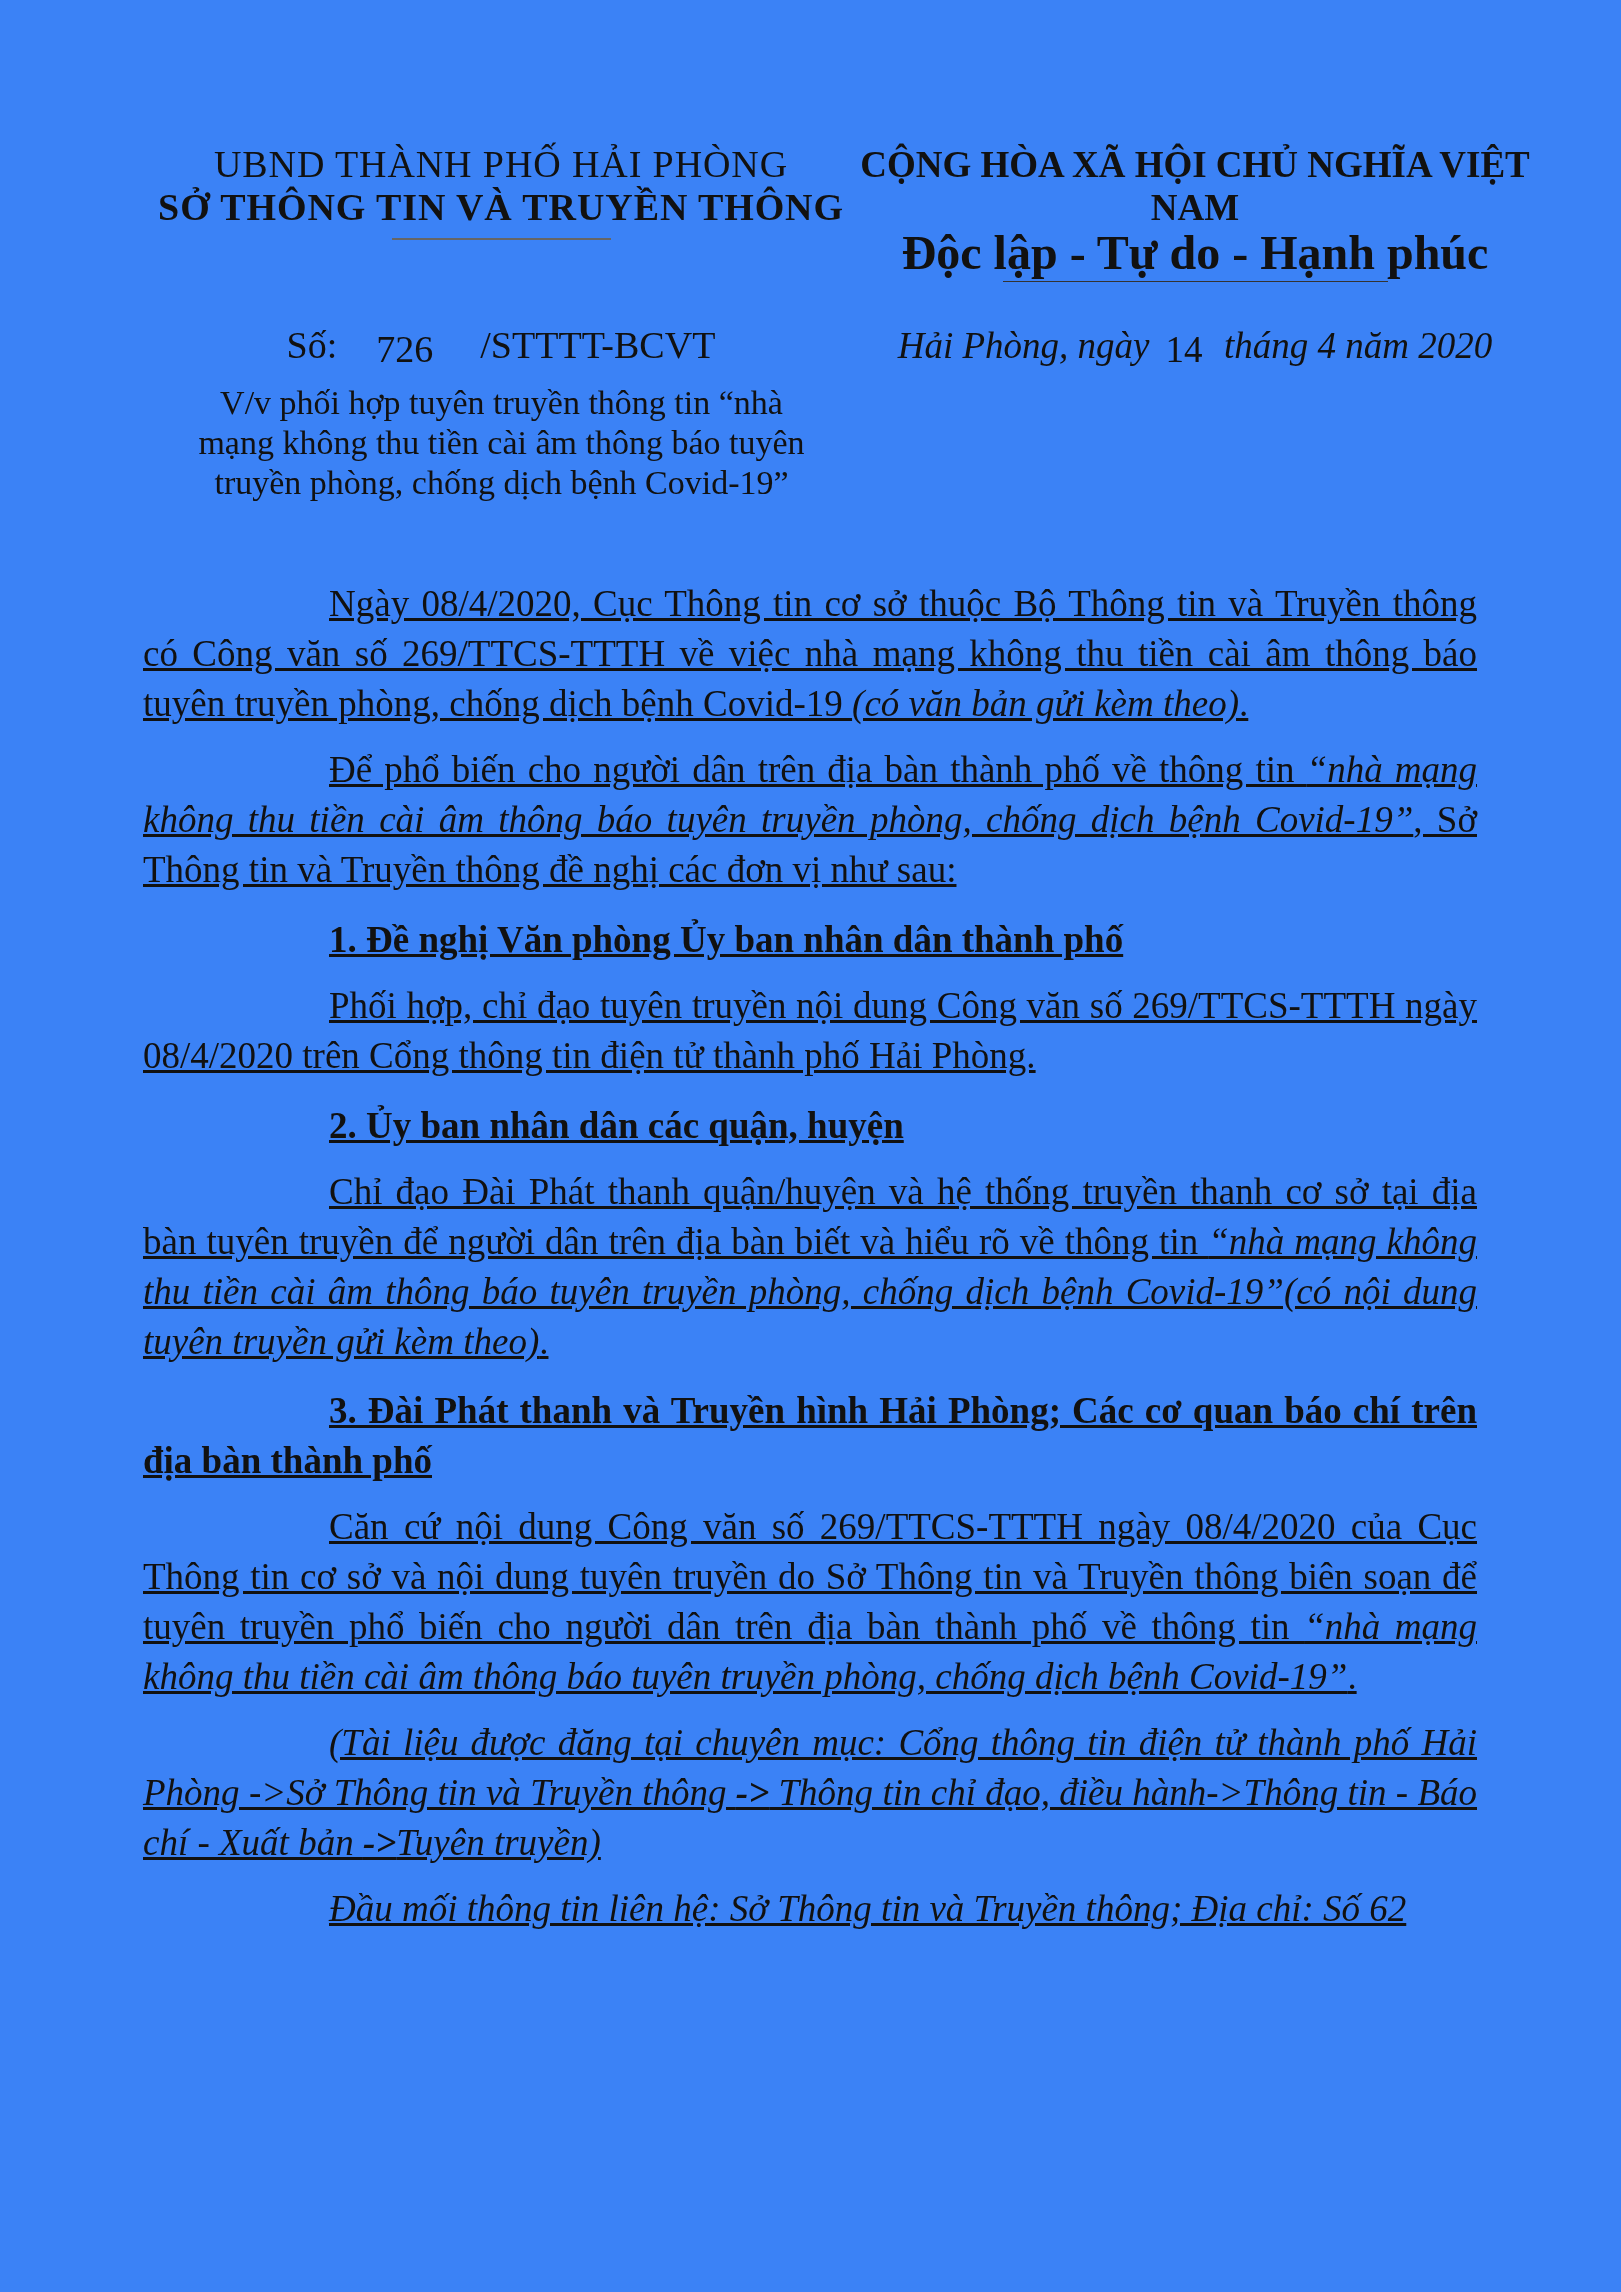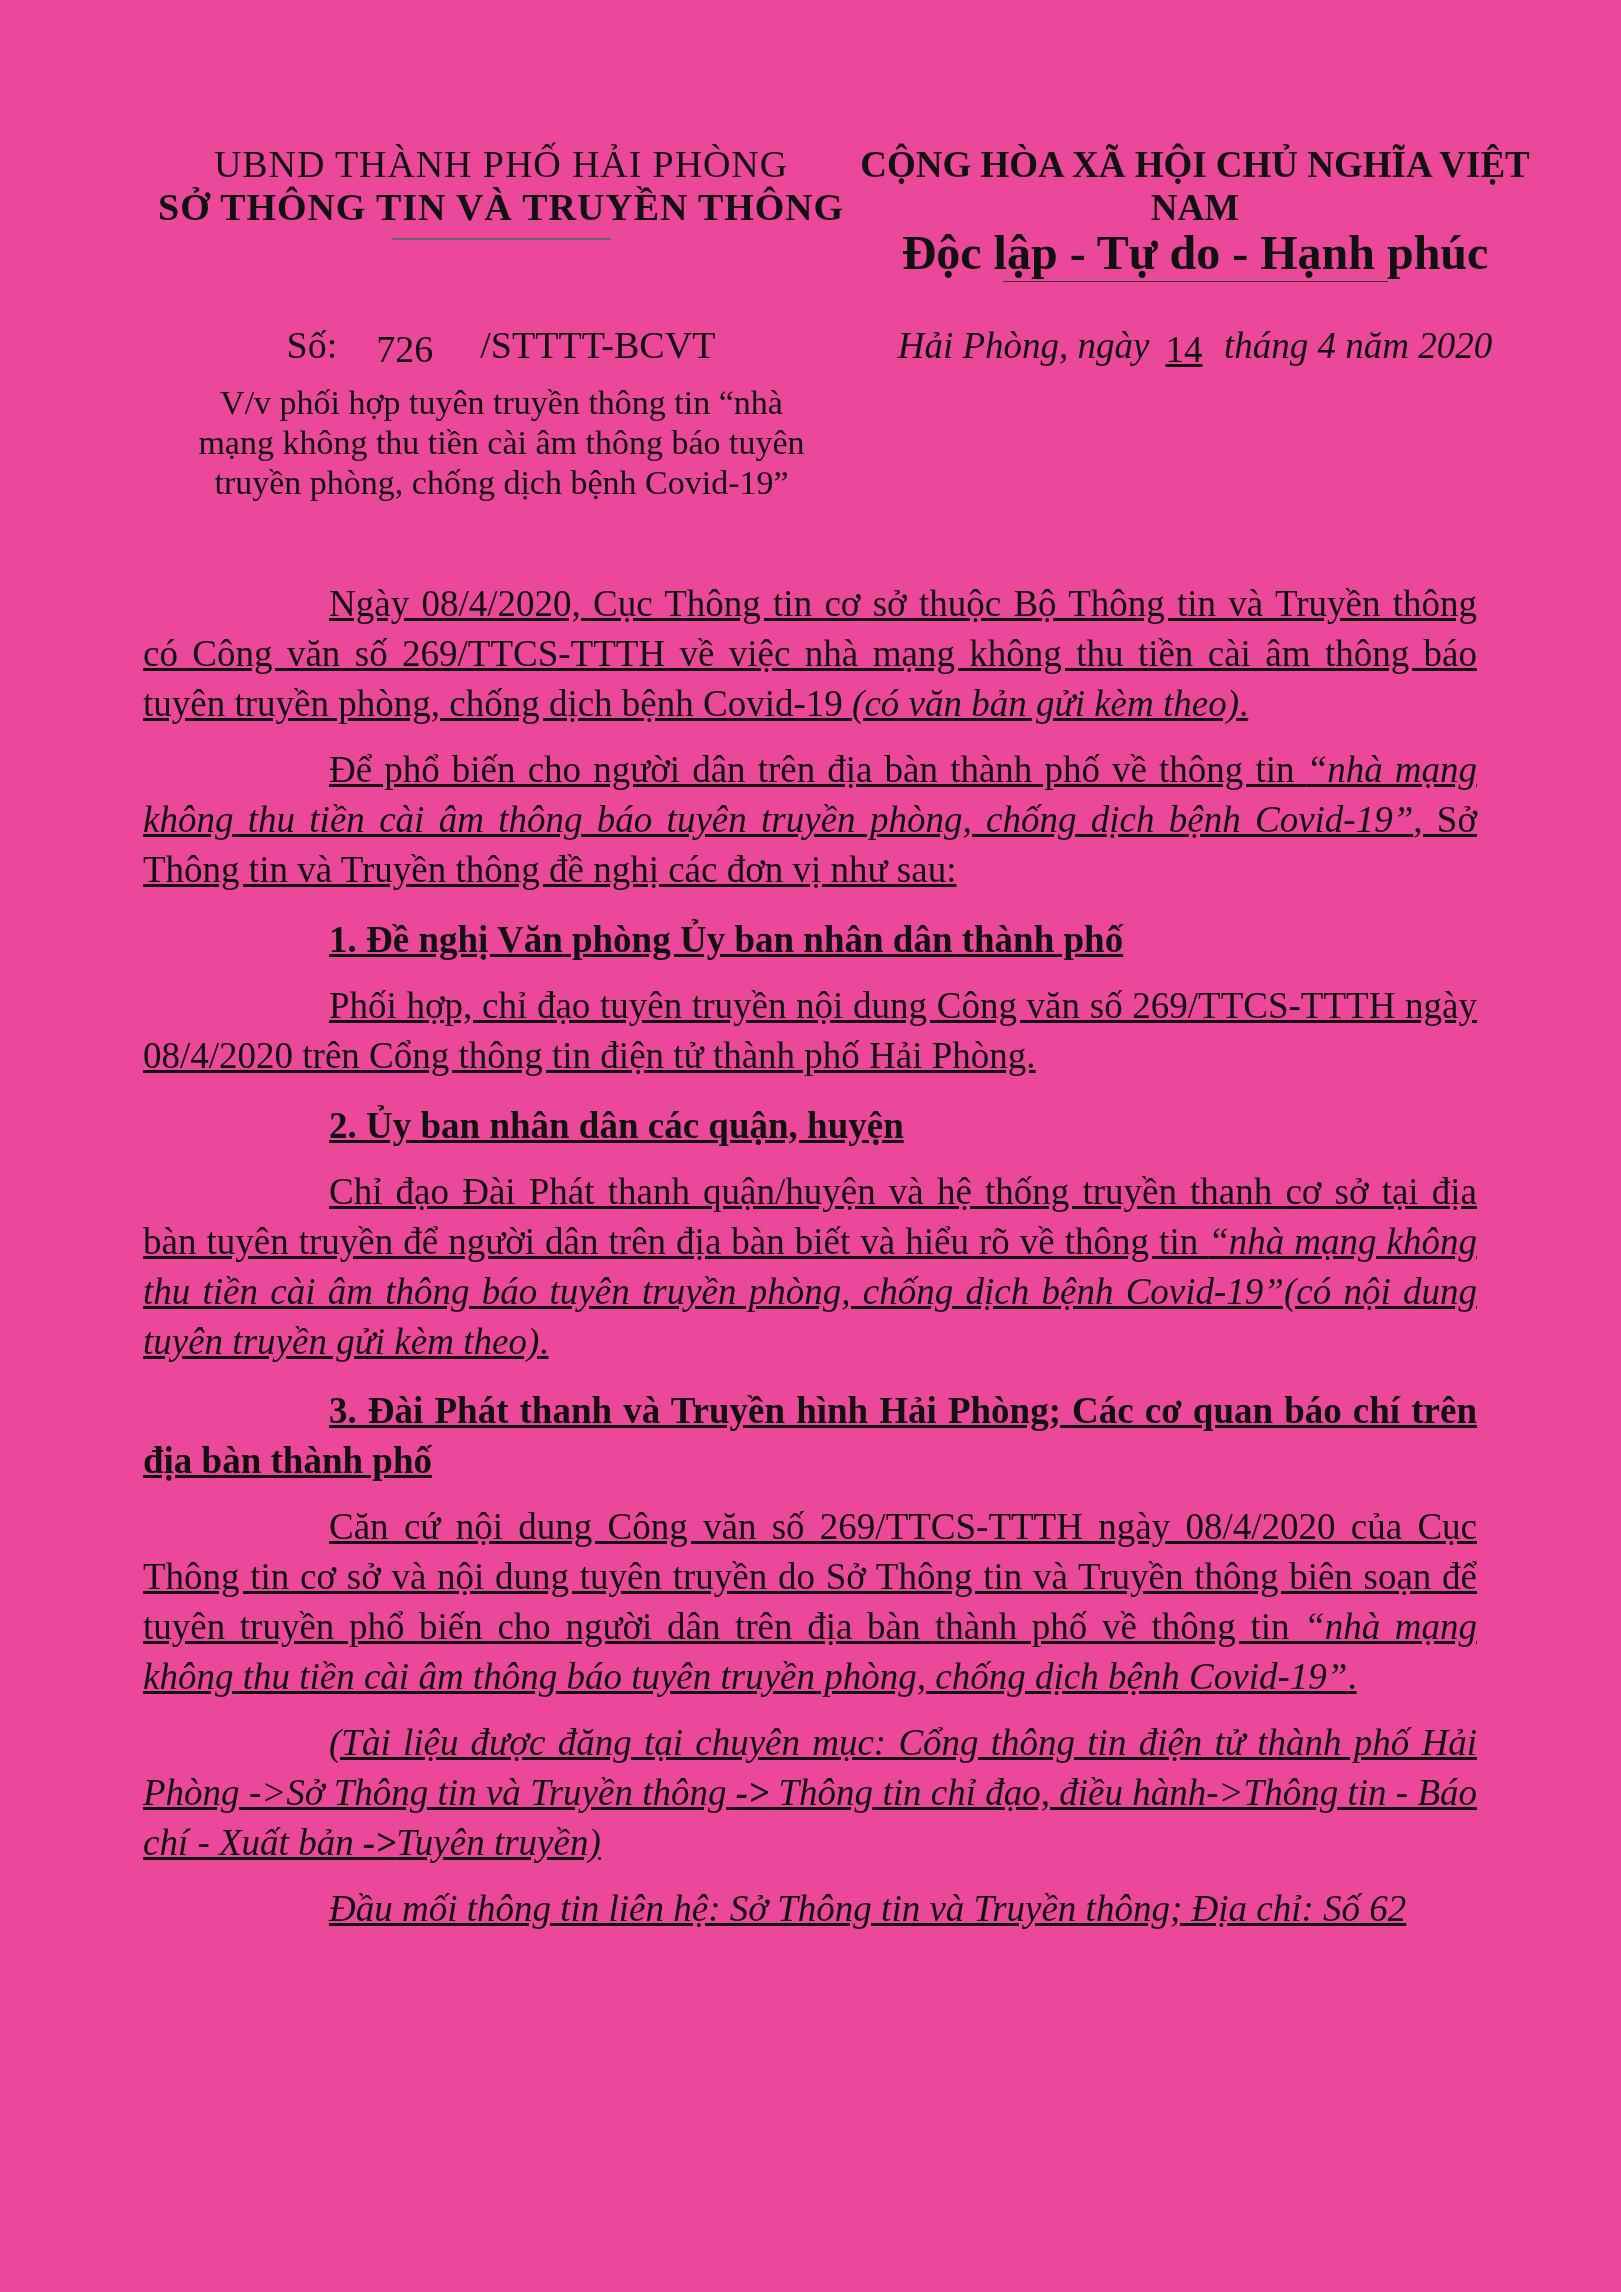--- a/index.html
+++ b/index.html
@@ -1,21 +1,21 @@
 <!DOCTYPE html>
 <html lang="vi" style="font-size:14.3px"><head>
 <meta charset="utf-8">
 <style>
   html, body { margin: 0; padding: 0; background: #888; }
   .page {
     position: relative;
     width: 1621px;
     height: 2293px;
     margin: 0 auto;
-    background: #ec4899;
+    background: #3b82f6;
     color: #111111;
     font-family: "Liberation Serif", "DejaVu Serif", serif;
     box-sizing: border-box;
     padding: 143px 143px 0 143px;
     overflow: hidden;
   }
 
   
   .header-row { display: flex; width: 1388px; }
   .hdr-left  { width: 716px; text-align: center; }
@@ -26,21 +26,21 @@
   .rule-left  { width: 219px; border: 0; border-top: 2.7px solid #666; margin: 9px auto 0 auto; }
 
   .motto1 { font-size: 37px; line-height: 43px; font-weight: bold; }
   .motto2 { font-size: 48px; line-height: 47px; font-weight: bold; }
   .rule-right { width: 385px; border: 0; border-top: 1.8px solid #333; margin: 5.4px auto 0 auto; }
 
   .meta-row { display: flex; width: 1388px; margin-top: 42px; }
   .doc-no { width: 716px; text-align: center; font-size: 38px; line-height: 43px; }
   .doc-no .num { display: inline-block; margin: 0 47px 0 39px; position: relative; top: 3.6px; }
   .place-date { width: 672px; text-align: center; font-size: 37px; line-height: 43px; font-style: italic; }
-  .place-date .day { display: inline-block; font-style: normal; margin: 0 21.5px 0 16px; position: relative; top: 3.6px; text-decoration: underline; }
+  .place-date .day { display: inline-block; font-style: normal; margin: 0 21.5px 0 16px; position: relative; top: 3.6px; }
 
   .subject {
     width: 627px; margin: 16px auto 0 45px;
     font-size: 34px; line-height: 40px; text-align: center;
   }
   
   .recipients { margin-top: 59px; font-size: 38px; line-height: 52px; }
   .recipients .label { margin-left: 302px; }
   .recipients .item  { margin-left: 475px; }
 

